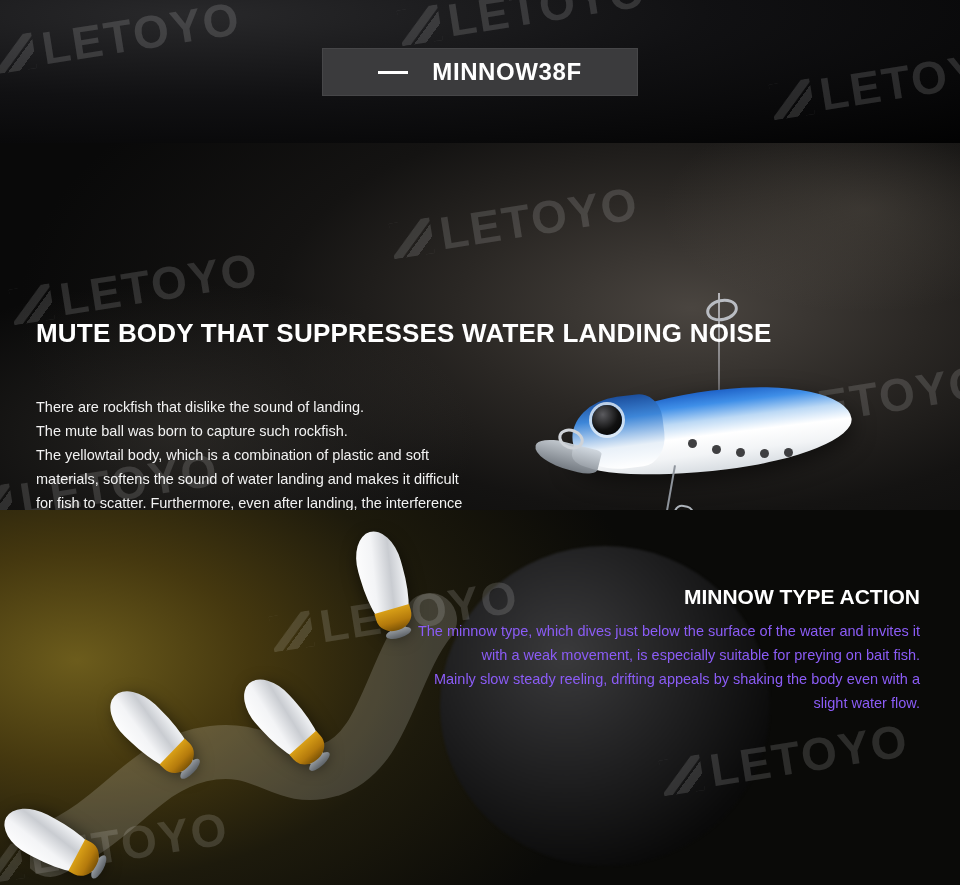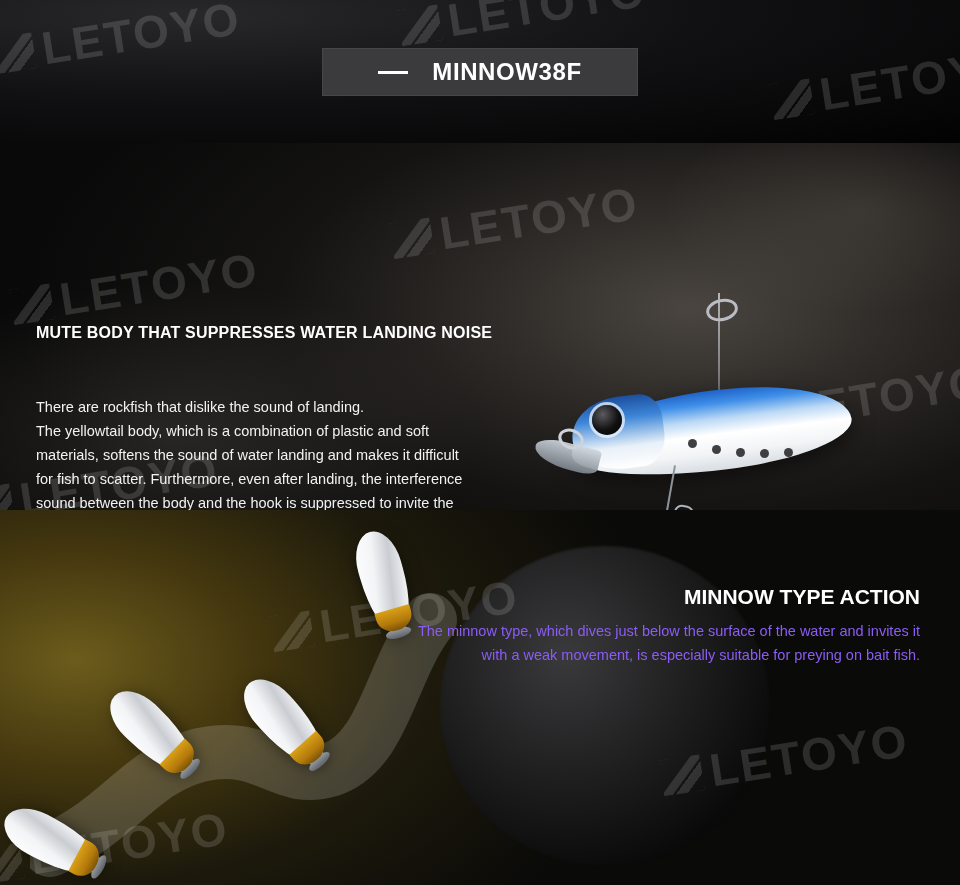--- a/index.html
+++ b/index.html
@@ -106,21 +106,21 @@
     inset: 0;
     background:
       radial-gradient(45% 60% at 18% 80%, rgba(90,85,78,.35), transparent 70%),
       radial-gradient(30% 40% at 90% 18%, rgba(120,112,100,.25), transparent 70%);
   }
   .sec1-head {
     position: absolute;
     left: 36px;
     top: 190px;
     color: #ffffff;
-    font-size: 16px;
+    font-size: 26px;
     font-weight: bold;
     letter-spacing: .2px;
     transform: translateY(-50%);
   }
   .sec1-body {
     position: absolute;
     left: 36px;
     top: 252px;
     width: 440px;
     color: #f2f2f2;
@@ -388,20 +388,21 @@
       <div class="dot" style="left:240px; top:156px;"></div>
       <div class="dot" style="left:264px; top:155px;"></div>
       <div class="hooklink"></div>
       <div class="swivel"></div>
 
     </div>
 
     <div class="sec1-head">MUTE BODY THAT SUPPRESSES WATER LANDING NOISE</div>
     <div class="sec1-body">
       <p>There are rockfish that dislike the sound of landing.</p>
+      <p>The mute ball was born to capture such rockfish.</p>
       <p>The yellowtail body, which is a combination of plastic and soft materials, softens the sound of water landing and makes it difficult for fish to scatter. Furthermore, even after landing, the interference sound between the body and the hook is suppressed to invite the fish without giving a sense of discomfort.</p>
     </div>
   </div>
 
   <div class="sec2">
     <div class="bg"></div>
     <div class="orb"></div>
 
     <div class="wm" style="left:270px; top:78px; font-size:46px; transform:rotate(-9deg);">
       <span class="wm-mark"></span>
@@ -423,15 +424,16 @@
     </svg>
     <div class="bullet b1"></div>
     <div class="bullet b2"></div>
     <div class="bullet b3"></div>
     <div class="bullet b4"></div>
   </div>
 
   <div class="sec2-head">MINNOW TYPE ACTION</div>
   <div class="sec2-body">
     <p>The minnow type, which dives just below the surface of the water and invites it with a weak movement, is especially suitable for preying on bait fish.</p>
+    <p>Mainly slow steady reeling, drifting appeals by shaking the body even with a slight water flow.</p>
   </div>
 
 </div>
 
 </body></html>

